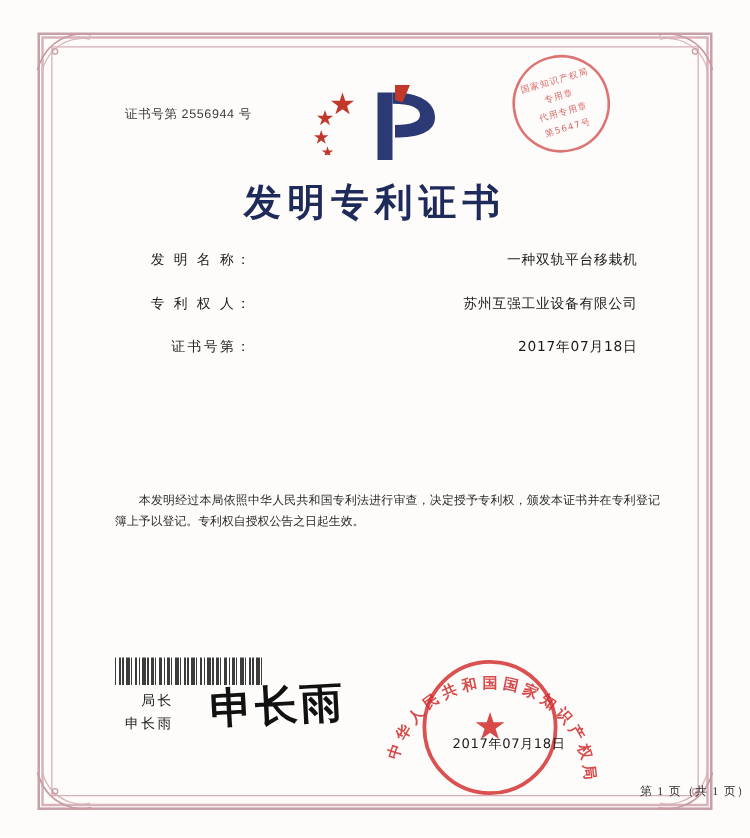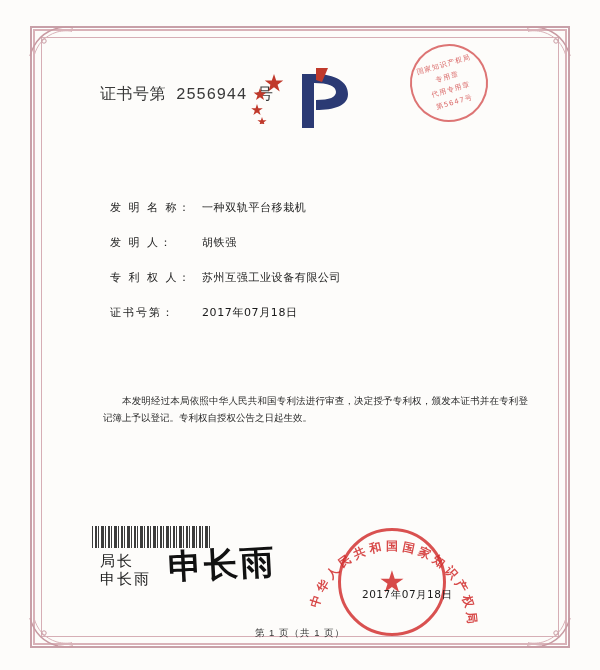--- a/index.html
+++ b/index.html
@@ -47,24 +47,24 @@
   .corner svg { display: block; }
   .corner.tl { left: 28px; top: 24px; }
   .corner.tr { right: 28px; top: 24px; transform: scaleX(-1); }
   .corner.bl { left: 28px; bottom: 20px; transform: scaleY(-1); }
   .corner.br { right: 28px; bottom: 20px; transform: scale(-1,-1); }
 
   .cert-number {
     position: absolute;
     left: 100px;
     top: 84px;
-    font-size: 16px;
+    font-size: 10px;
     color: #3a3a3a;
     letter-spacing: 0.5px;
-    font-family: Liberation Mono, monospace;
+    font-family: Liberation Sans, sans-serif;
   }
 
   
   .logo {
     position: absolute;
     left: 248px;
     top: 66px;
     width: 110px;
     height: 66px;
   }
@@ -99,20 +99,21 @@
 
   
   .fields {
     position: absolute;
     left: 110px;
     top: 200px;
     width: 400px;
     font-family: "DejaVu Sans", sans-serif;
     font-size: 11px;
     color: #222;
+    text-align: right;
   }
   .field-row {
     display: flex;
     align-items: baseline;
     margin-bottom: 20px;
   }
   .field-label {
     width: 92px;
     flex: 0 0 92px;
     letter-spacing: 2px;
@@ -130,21 +131,21 @@
     left: 92px;
     right: 72px;
     top: 392px;
     font-family: "DejaVu Sans", sans-serif;
     font-size: 9.5px;
     line-height: 17px;
     color: #2a2a2a;
     text-align: justify;
   }
   .body-text p {
-    margin: 0 0 5px 11px;
+    margin: 0 0 5px 0;
     text-indent: 19px;
   }
 
   
   .barcode {
     position: absolute;
     left: 92px;
     top: 526px;
     width: 118px;
     height: 22px;
@@ -155,24 +156,25 @@
       #1a1a1a 9px, #1a1a1a 12px, #fff 12px, #fff 13px);
     opacity: 0.85;
   }
 
   
   .sig-block {
     position: absolute;
     left: 100px;
     top: 552px;
     font-family: Liberation Sans, sans-serif;
-    font-size: 15px;
+    font-size: 11px;
     color: #222;
     letter-spacing: 2px;
     line-height: 18px;
+    text-align: right;
   }
   .signature {
     position: absolute;
     left: 168px;
     top: 542px;
     font-family: "DejaVu Serif", serif;
     font-size: 34px;
     font-weight: bold;
     color: #111;
     letter-spacing: 2px;
@@ -265,22 +267,22 @@
     letter-spacing: 1px;
     opacity: 0.78;
     white-space: nowrap;
   }
 
   .page-footer {
     position: absolute;
     left: 0;
     right: 0;
     bottom: 30px;
-    text-align: center;
-    font-family: Liberation Sans, sans-serif;
+    text-align: right;
+    font-family: Liberation Serif, serif;
     font-size: 9.5px;
     color: #333;
     letter-spacing: 1px;
   }
 </style>
 </head>
 <body>
 
 <div class="page">
 
@@ -337,29 +339,26 @@
   <div class="stamp-tr">
     <div class="ring"></div>
     <div class="lines">
       <span>国家知识产权局</span>
       <span>专用章</span>
       <span>代用专用章</span>
       <span>第5647号</span>
     </div>
   </div>
 
+  <div class="title">发明专利证书</div>
 
   <div class="fields">
     <div class="field-row">
       <div class="field-label">发 明 名 称：</div>
       <div class="field-value">一种双轨平台移栽机</div>
-    </div>
-    <div class="field-row">
-      <div class="field-label">发 明 人：</div>
-      <div class="field-value">胡铁强</div>
     </div>
     <div class="field-row">
       <div class="field-label">专 利 权 人：</div>
       <div class="field-value">苏州互强工业设备有限公司</div>
     </div>
     <div class="field-row">
       <div class="field-label">证书号第：</div>
       <div class="field-value">2017年07月18日</div>
     </div>
   </div>

